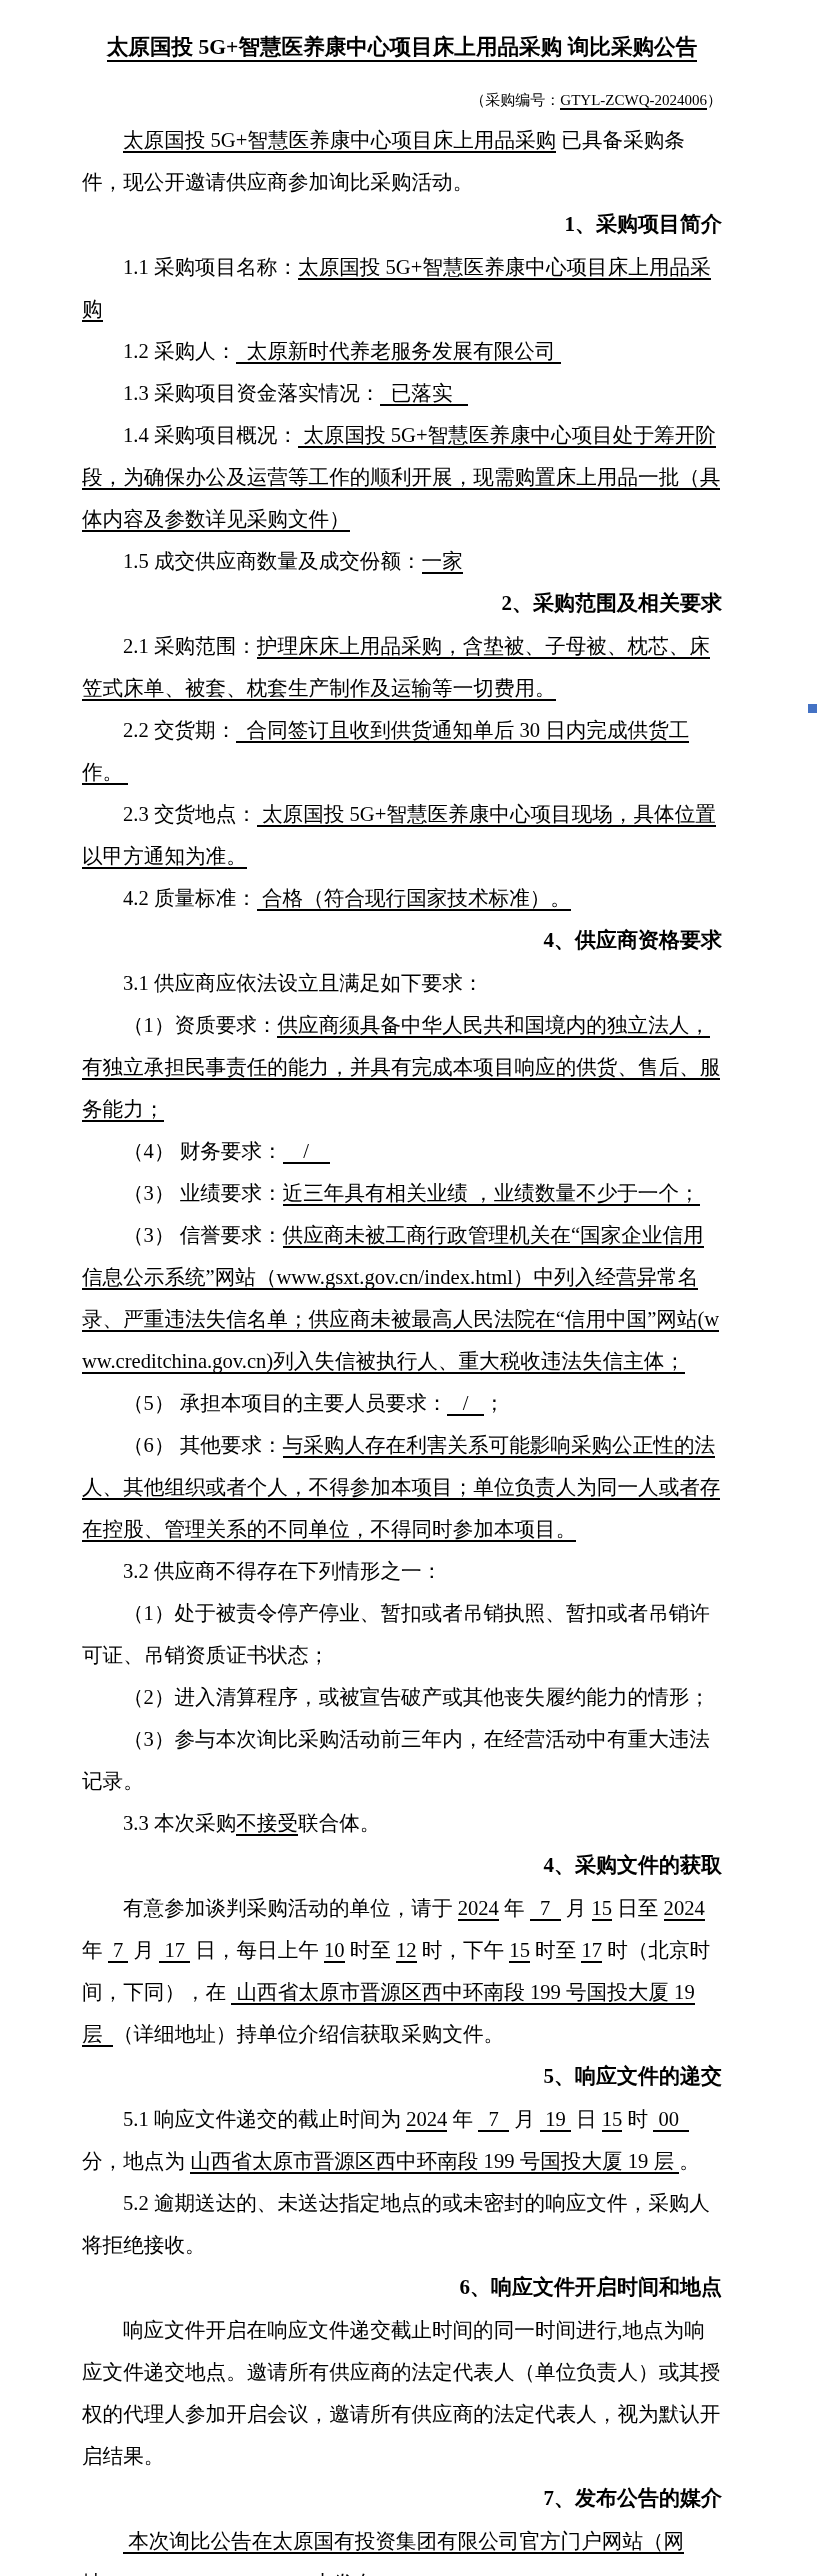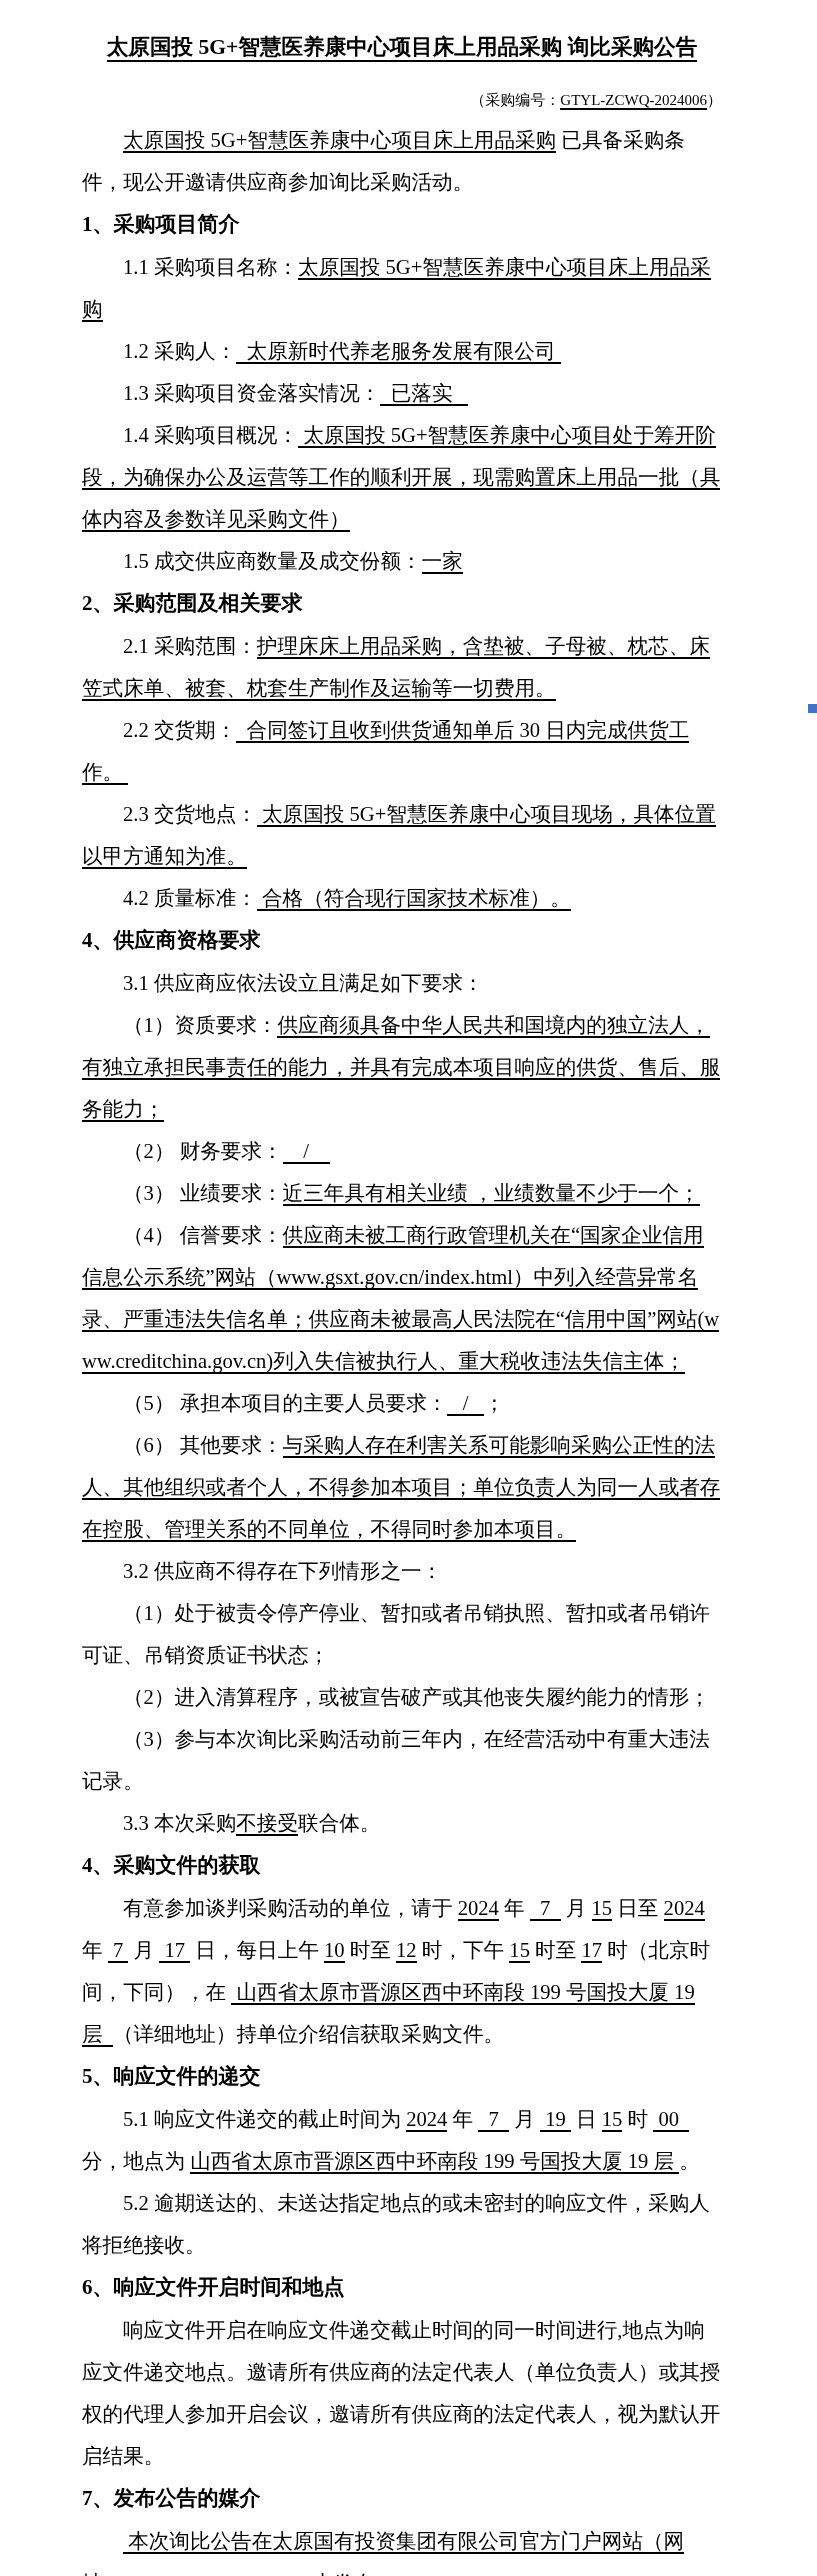--- a/index.html
+++ b/index.html
@@ -38,20 +38,21 @@
     line-height: 42px;
     text-indent: 41px;
     word-break: break-all;
   }
   .sec-heading {
     margin: 0;
     font-size: 21px;
     font-weight: bold;
     line-height: 43px;
     text-indent: 0;
+    text-align: right;
   }
   .u {
     border-bottom: 2.1px solid #000000;
   }
   .blue-marker {
     position: absolute;
     right: 1.5px;
     top: 704px;
     width: 8.2px;
     height: 9.3px;
@@ -72,23 +73,23 @@
       <p class="para"><span>1.4 采购项目概况：</span><span class="u">&nbsp;太原国投 5G+智慧医养康中心项目处于筹开阶段，为确保办公及运营等工作的顺利开展，现需购置床上用品一批（具体内容及参数详见采购文件）</span></p>
       <p class="para"><span>1.5 成交供应商数量及成交份额：</span><span class="u">一家</span></p>
       <h2 class="sec-heading">2、采购范围及相关要求</h2>
       <p class="para"><span>2.1 采购范围：</span><span class="u">护理床床上用品采购，含垫被、子母被、枕芯、床笠式床单、被套、枕套生产制作及运输等一切费用。</span></p>
       <p class="para"><span>2.2 交货期：</span><span class="u">&nbsp;&nbsp;合同签订且收到供货通知单后 30 日内完成供货工作。&nbsp;</span></p>
       <p class="para"><span>2.3 交货地点：</span><span class="u">&nbsp;太原国投 5G+智慧医养康中心项目现场，具体位置以甲方通知为准。</span></p>
       <p class="para"><span>4.2 质量标准：</span><span class="u">&nbsp;合格（符合现行国家技术标准）。</span></p>
       <h2 class="sec-heading">4、供应商资格要求</h2>
       <p class="para"><span>3.1 供应商应依法设立且满足如下要求：</span></p>
       <p class="para"><span>（1）资质要求：</span><span class="u">供应商须具备中华人民共和国境内的独立法人，有独立承担民事责任的能力，并具有完成本项目响应的供货、售后、服务能力；</span></p>
-      <p class="para"><span>（2） 财务要求：</span><span class="u">&nbsp;&nbsp;&nbsp;&nbsp;/&nbsp;&nbsp;&nbsp;&nbsp;</span></p>
+      <p class="para"><span>（4） 财务要求：</span><span class="u">&nbsp;&nbsp;&nbsp;&nbsp;/&nbsp;&nbsp;&nbsp;&nbsp;</span></p>
       <p class="para"><span>（3） 业绩要求：</span><span class="u">近三年具有相关业绩 ，业绩数量不少于一个；</span></p>
-      <p class="para"><span>（4） 信誉要求：</span><span class="u">供应商未被工商行政管理机关在“国家企业信用信息公示系统”网站（www.gsxt.gov.cn/index.html）中列入经营异常名录、严重违法失信名单；供应商未被最高人民法院在“信用中国”网站(www.creditchina.gov.cn)列入失信被执行人、重大税收违法失信主体；</span></p>
+      <p class="para"><span>（3） 信誉要求：</span><span class="u">供应商未被工商行政管理机关在“国家企业信用信息公示系统”网站（www.gsxt.gov.cn/index.html）中列入经营异常名录、严重违法失信名单；供应商未被最高人民法院在“信用中国”网站(www.creditchina.gov.cn)列入失信被执行人、重大税收违法失信主体；</span></p>
       <p class="para"><span>（5） 承担本项目的主要人员要求：</span><span class="u">&nbsp;&nbsp;&nbsp;/&nbsp;&nbsp;&nbsp;</span><span>；</span></p>
       <p class="para"><span>（6） 其他要求：</span><span class="u">与采购人存在利害关系可能影响采购公正性的法人、其他组织或者个人，不得参加本项目；单位负责人为同一人或者存在控股、管理关系的不同单位，不得同时参加本项目。</span></p>
       <p class="para"><span>3.2 供应商不得存在下列情形之一：</span></p>
       <p class="para"><span>（1）处于被责令停产停业、暂扣或者吊销执照、暂扣或者吊销许可证、吊销资质证书状态；</span></p>
       <p class="para"><span>（2）进入清算程序，或被宣告破产或其他丧失履约能力的情形；</span></p>
       <p class="para"><span>（3）参与本次询比采购活动前三年内，在经营活动中有重大违法记录。</span></p>
       <p class="para"><span>3.3 本次采购</span><span class="u">不接受</span><span>联合体。</span></p>
       <h2 class="sec-heading">4、采购文件的获取</h2>
       <p class="para"><span>有意参加谈判采购活动的单位，请于 </span><span class="u">2024</span><span> 年 </span><span class="u">&nbsp;&nbsp;7&nbsp;&nbsp;</span><span> 月 </span><span class="u">15</span><span> 日至 </span><span class="u">2024</span><span> 年 </span><span class="u">&nbsp;7&nbsp;</span><span> 月 </span><span class="u">&nbsp;17&nbsp;</span><span> 日，每日上午 </span><span class="u">10</span><span> 时至 </span><span class="u">12</span><span> 时，下午 </span><span class="u">15</span><span> 时至 </span><span class="u">17</span><span> 时（北京时间，下同），在 </span><span class="u">&nbsp;山西省太原市晋源区西中环南段 199 号国投大厦 19 层&nbsp;&nbsp;</span><span>（详细地址）持单位介绍信获取采购文件。</span></p>
       <h2 class="sec-heading">5、响应文件的递交</h2>

